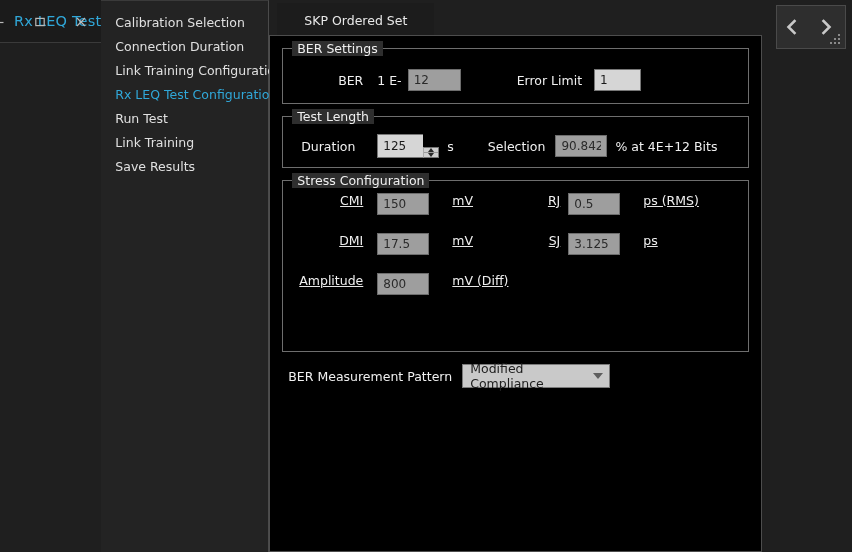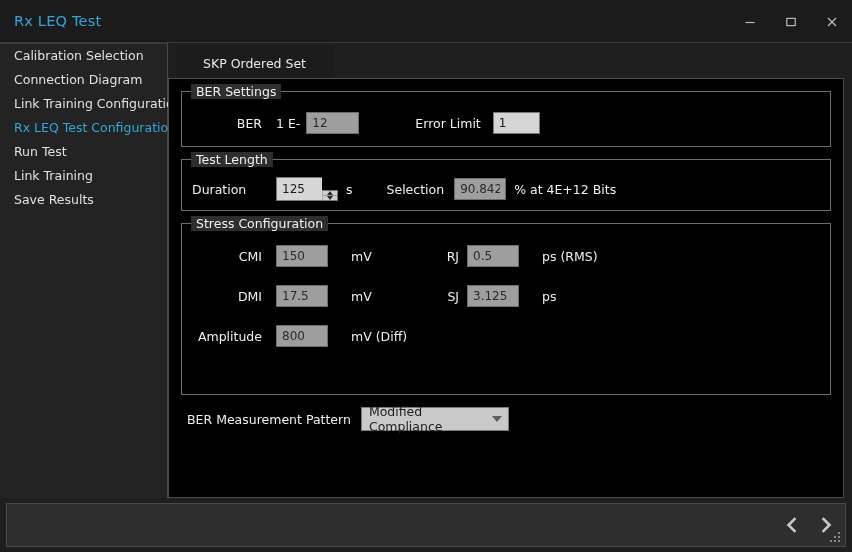--- a/index.html
+++ b/index.html
@@ -18,21 +18,21 @@
   }
 
   
   .window {
     position: absolute;
     left: 0; top: 0;
     width: 852px; height: 552px;
     background: #1f1f1f;
     box-sizing: border-box;
     display: flex;
-    flex-direction: column;
+    flex-direction: row;
   }
 
   
   .titlebar {
     height: 43px;
     min-height: 43px;
     background: #1b1b1b;
     border-bottom: 1px solid #3a3a3a;
     display: flex;
     align-items: center;
@@ -72,20 +72,21 @@
   }
 
   
   .sidebar {
     width: 168px;
     min-width: 168px;
     background: #232323;
     border-right: 1px solid #4a4a4a;
     border-top: 1px solid #3a3a3a;
     box-sizing: border-box;
+    padding-top: 10px;
   }
   .side-item {
     height: 24px;
     line-height: 24px;
     padding-left: 14px;
     font-size: 12.5px;
     color: #e0e0e0;
     white-space: nowrap;
     cursor: default;
   }
@@ -263,22 +264,23 @@
   .seg.active {
     background: #17a9e0;
     color: #0d2b38;
     border-color: #17a9e0;
   }
   .seg:last-child { margin-right: 0; }
 
   
   .stress-row {
     display: flex;
-    align-items: center;
+    align-items: flex-start;
     height: 40px;
+    text-decoration: underline;
   }
   .cellL { width: 84px; text-align: right; padding-right: 14px; box-sizing: border-box; }
   .cellF { width: 67px; }
   .cellU { width: 88px; padding-left: 8px; box-sizing: border-box; }
   .cellL2 { width: 36px; text-align: right; padding-right: 8px; box-sizing: border-box; }
 
   
   .combo-row {
     display: flex;
     align-items: center;
@@ -361,21 +363,21 @@
           <line x1="11" y1="3" x2="3" y2="11" stroke="#b9b9b9" stroke-width="1.2"></line>
         </svg>
       </div>
     </div>
   </div>
 
   <div class="body-area">
 
     <div class="sidebar">
       <div class="side-item">Calibration Selection</div>
-      <div class="side-item">Connection Diagram</div>
+      <div class="side-item">Connection Duration</div>
       <div class="side-item">Link Training Configuration</div>
       <div class="side-item active">Rx LEQ Test Configuration</div>
       <div class="side-item">Run Test</div>
       <div class="side-item">Link Training</div>
       <div class="side-item">Save Results</div>
     </div>
 
     <div class="right-pane">
 
       <div class="tabstrip">
@@ -391,21 +393,21 @@
             <div class="lbl" style="padding-right:6px;">1 E-</div>
             <input class="field readonly" style="width: 53px;" readonly="" value="12">
             <div class="lbl" style="margin-left:56px;padding-right:12px;">Error Limit</div>
             <input class="field" style="width: 47px;" value="1">
           </div>
         </div>
 
         <div class="group" style="height:52px;">
           <div class="group-title">Test Length</div>
           <div class="row" style="height:30px;">
-            <div class="lbl" style="width:84px;text-align:left;padding-right:14px;box-sizing:border-box;">Duration</div>
+            <div class="lbl" style="width:84px;text-align:center;padding-right:14px;box-sizing:border-box;">Duration</div>
             <div class="spin-wrap">
               <input class="field" value="125" style="">
               <div class="spin-btns">
                 <div class="spin-btn">
                   <span class="arrow-up"></span>
                 </div>
                 <div class="spin-btn">
                   <span class="arrow-dn"></span>
                 </div>
               </div>

